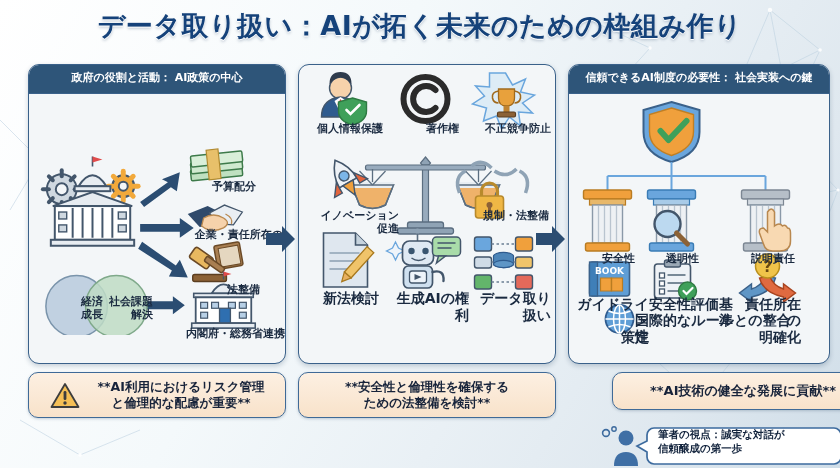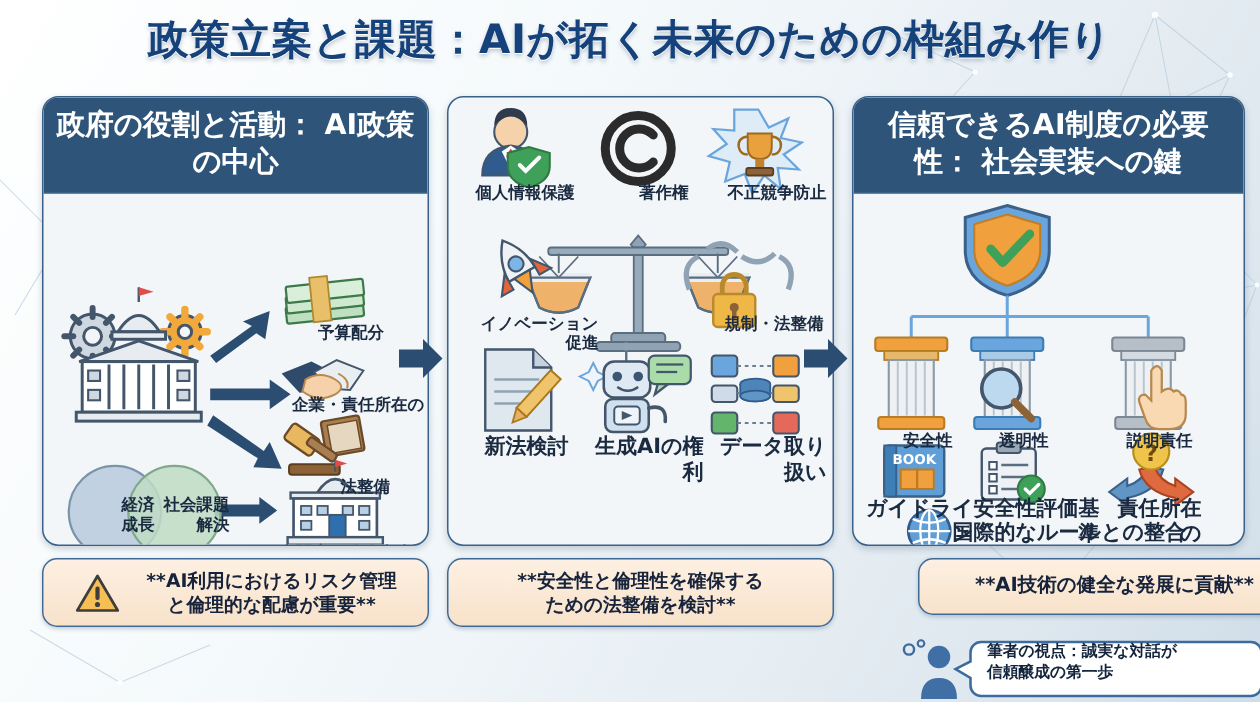--- a/index.html
+++ b/index.html
@@ -32,21 +32,21 @@
     box-shadow: 0 2px 5px rgba(20,50,80,.22);
     overflow: hidden;
   }
   #col1 { left: 28px; }
   #col2 { left: 298px; }
   #col3 { left: 568px; width: 262px; }
 
   .colhead {
     background: #2e5579; color: #ffffff;
     padding: 6px 6px 7px; text-align: center;
-    font-size: 19px; font-weight: bold; line-height: 1.32;
+    font-size: 11px; font-weight: bold; line-height: 1.32;
     border-bottom: 1.5px solid #3a618a;
   }
   .colbody { position: relative; height: 241px; }
 
   
   .bigarrow { position: absolute; top: 224px; width: 30px; height: 30px; }
 
   
   .banner {
     position: absolute; height: 46px;
@@ -109,21 +109,21 @@
         <circle cx="838" cy="190" r="1.6"></circle>
       <circle cx="690" cy="300" r="1.8"></circle>
         <circle cx="745" cy="345" r="2.2"></circle>
       <circle cx="700" cy="400" r="1.7"></circle>
         <circle cx="650" cy="355" r="1.6"></circle>
       <circle cx="80" cy="455" r="1.8"></circle>
         <circle cx="650" cy="48" r="1.7"></circle>
     </g>
   </svg>
 
-  <div id="title">政策立案と課題：AIが拓く未来のための枠組み作り</div>
+  <div id="title">データ取り扱い：AIが拓く未来のための枠組み作り</div>
 
   <div class="col" id="col1">
     <div class="colhead">政府の役割と活動：
 AI政策の中心</div>
     <div class="colbody">
 
       <svg viewBox="0 0 258 241" style="position:absolute;inset:0;width:100%;height:100%">
 
         <g>
           <circle cx="33" cy="95" r="15" fill="#cfd8e0" stroke="#43566b" stroke-width="2"></circle>

